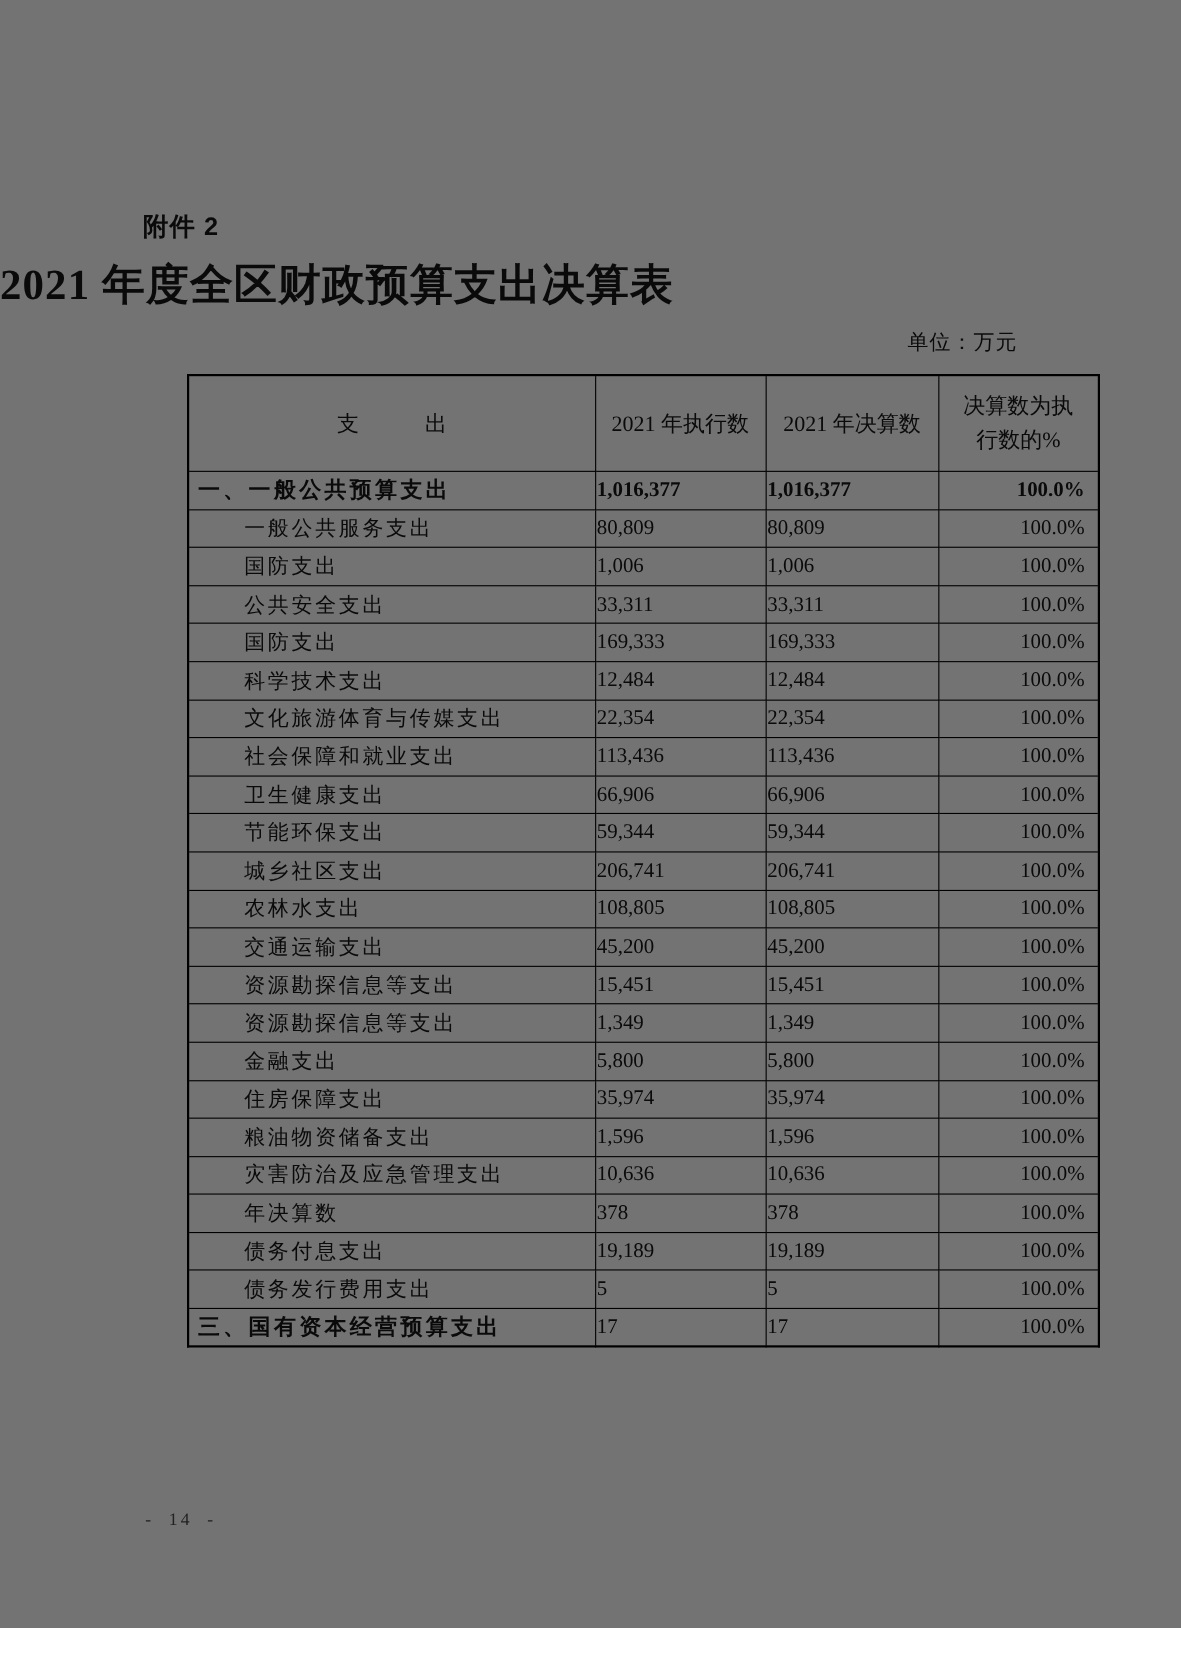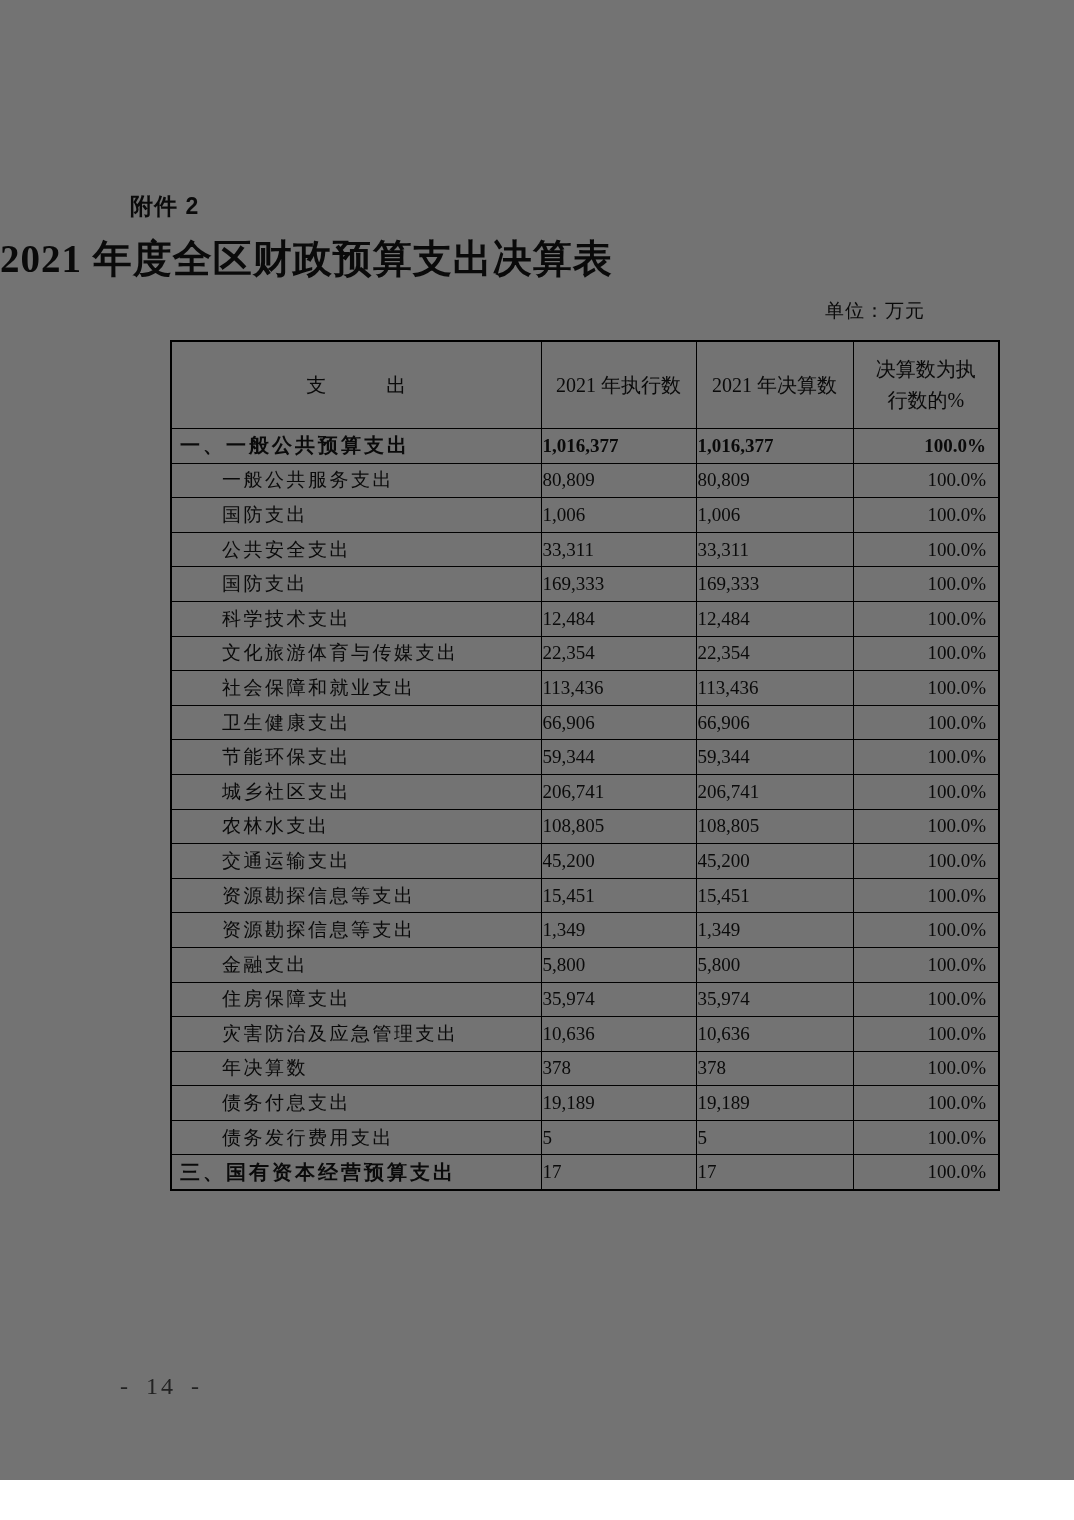--- a/index.html
+++ b/index.html
@@ -101,23 +101,23 @@
     padding-right: 12px;
     font-size: 19px;
     white-space: nowrap;
   }
   tr.row-bold-values td.cell-num,
   tr.row-bold-values td.cell-pct {
     font-weight: bold;
   }
   .page-number {
     position: absolute;
-    left: 120px;
+    left: 132px;
     top: 1373px;
-    font-size: 24px;
+    font-size: 16px;
     letter-spacing: 3px;
     word-spacing: 6px;
     color: #222;
   }
 </style>
 </head>
 <body>
 
 <div class="page">
 
@@ -239,20 +239,26 @@
     <td class="cell-num">5,800</td>
     <td class="cell-pct">100.0%</td>
   </tr>
         <tr class="data-row row-sub">
     <td class="cell-label">住房保障支出</td>
     <td class="cell-num">35,974</td>
     <td class="cell-num">35,974</td>
     <td class="cell-pct">100.0%</td>
   </tr>
         <tr class="data-row row-sub">
+    <td class="cell-label">粮油物资储备支出</td>
+    <td class="cell-num">1,596</td>
+    <td class="cell-num">1,596</td>
+    <td class="cell-pct">100.0%</td>
+  </tr>
+        <tr class="data-row row-sub">
     <td class="cell-label">灾害防治及应急管理支出</td>
     <td class="cell-num">10,636</td>
     <td class="cell-num">10,636</td>
     <td class="cell-pct">100.0%</td>
   </tr>
         <tr class="data-row row-sub">
     <td class="cell-label">年决算数</td>
     <td class="cell-num">378</td>
     <td class="cell-num">378</td>
     <td class="cell-pct">100.0%</td>

